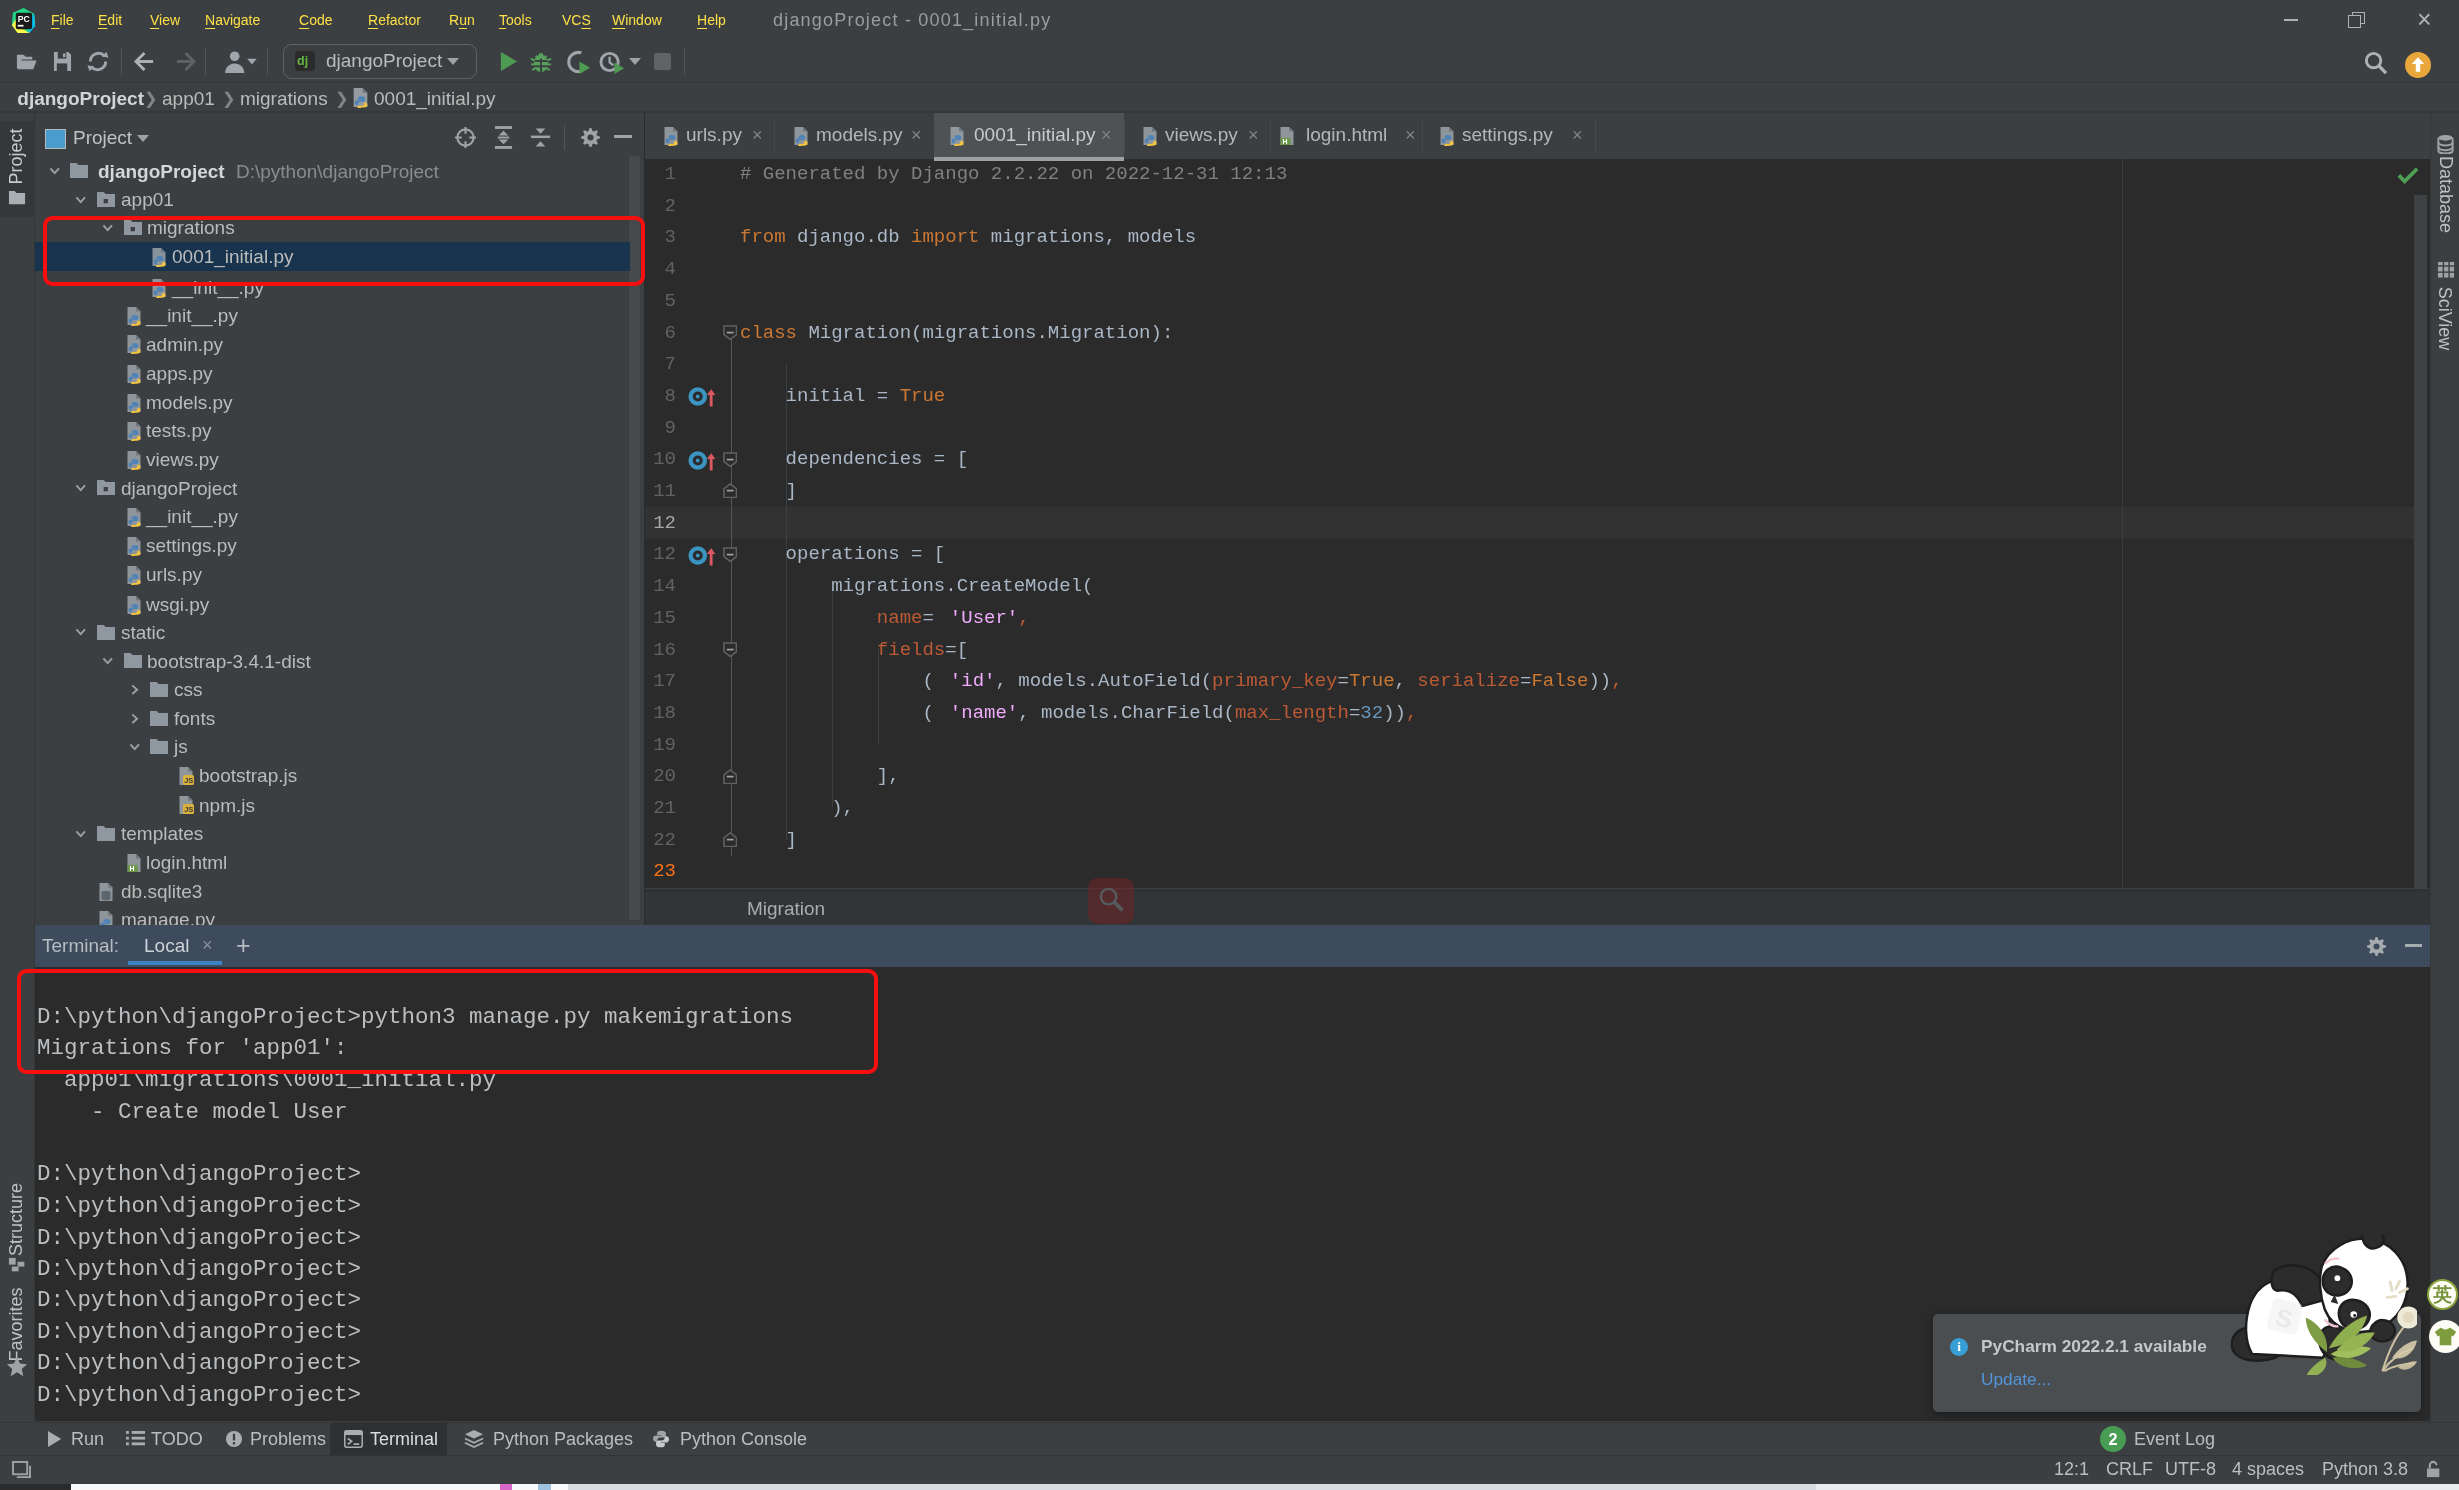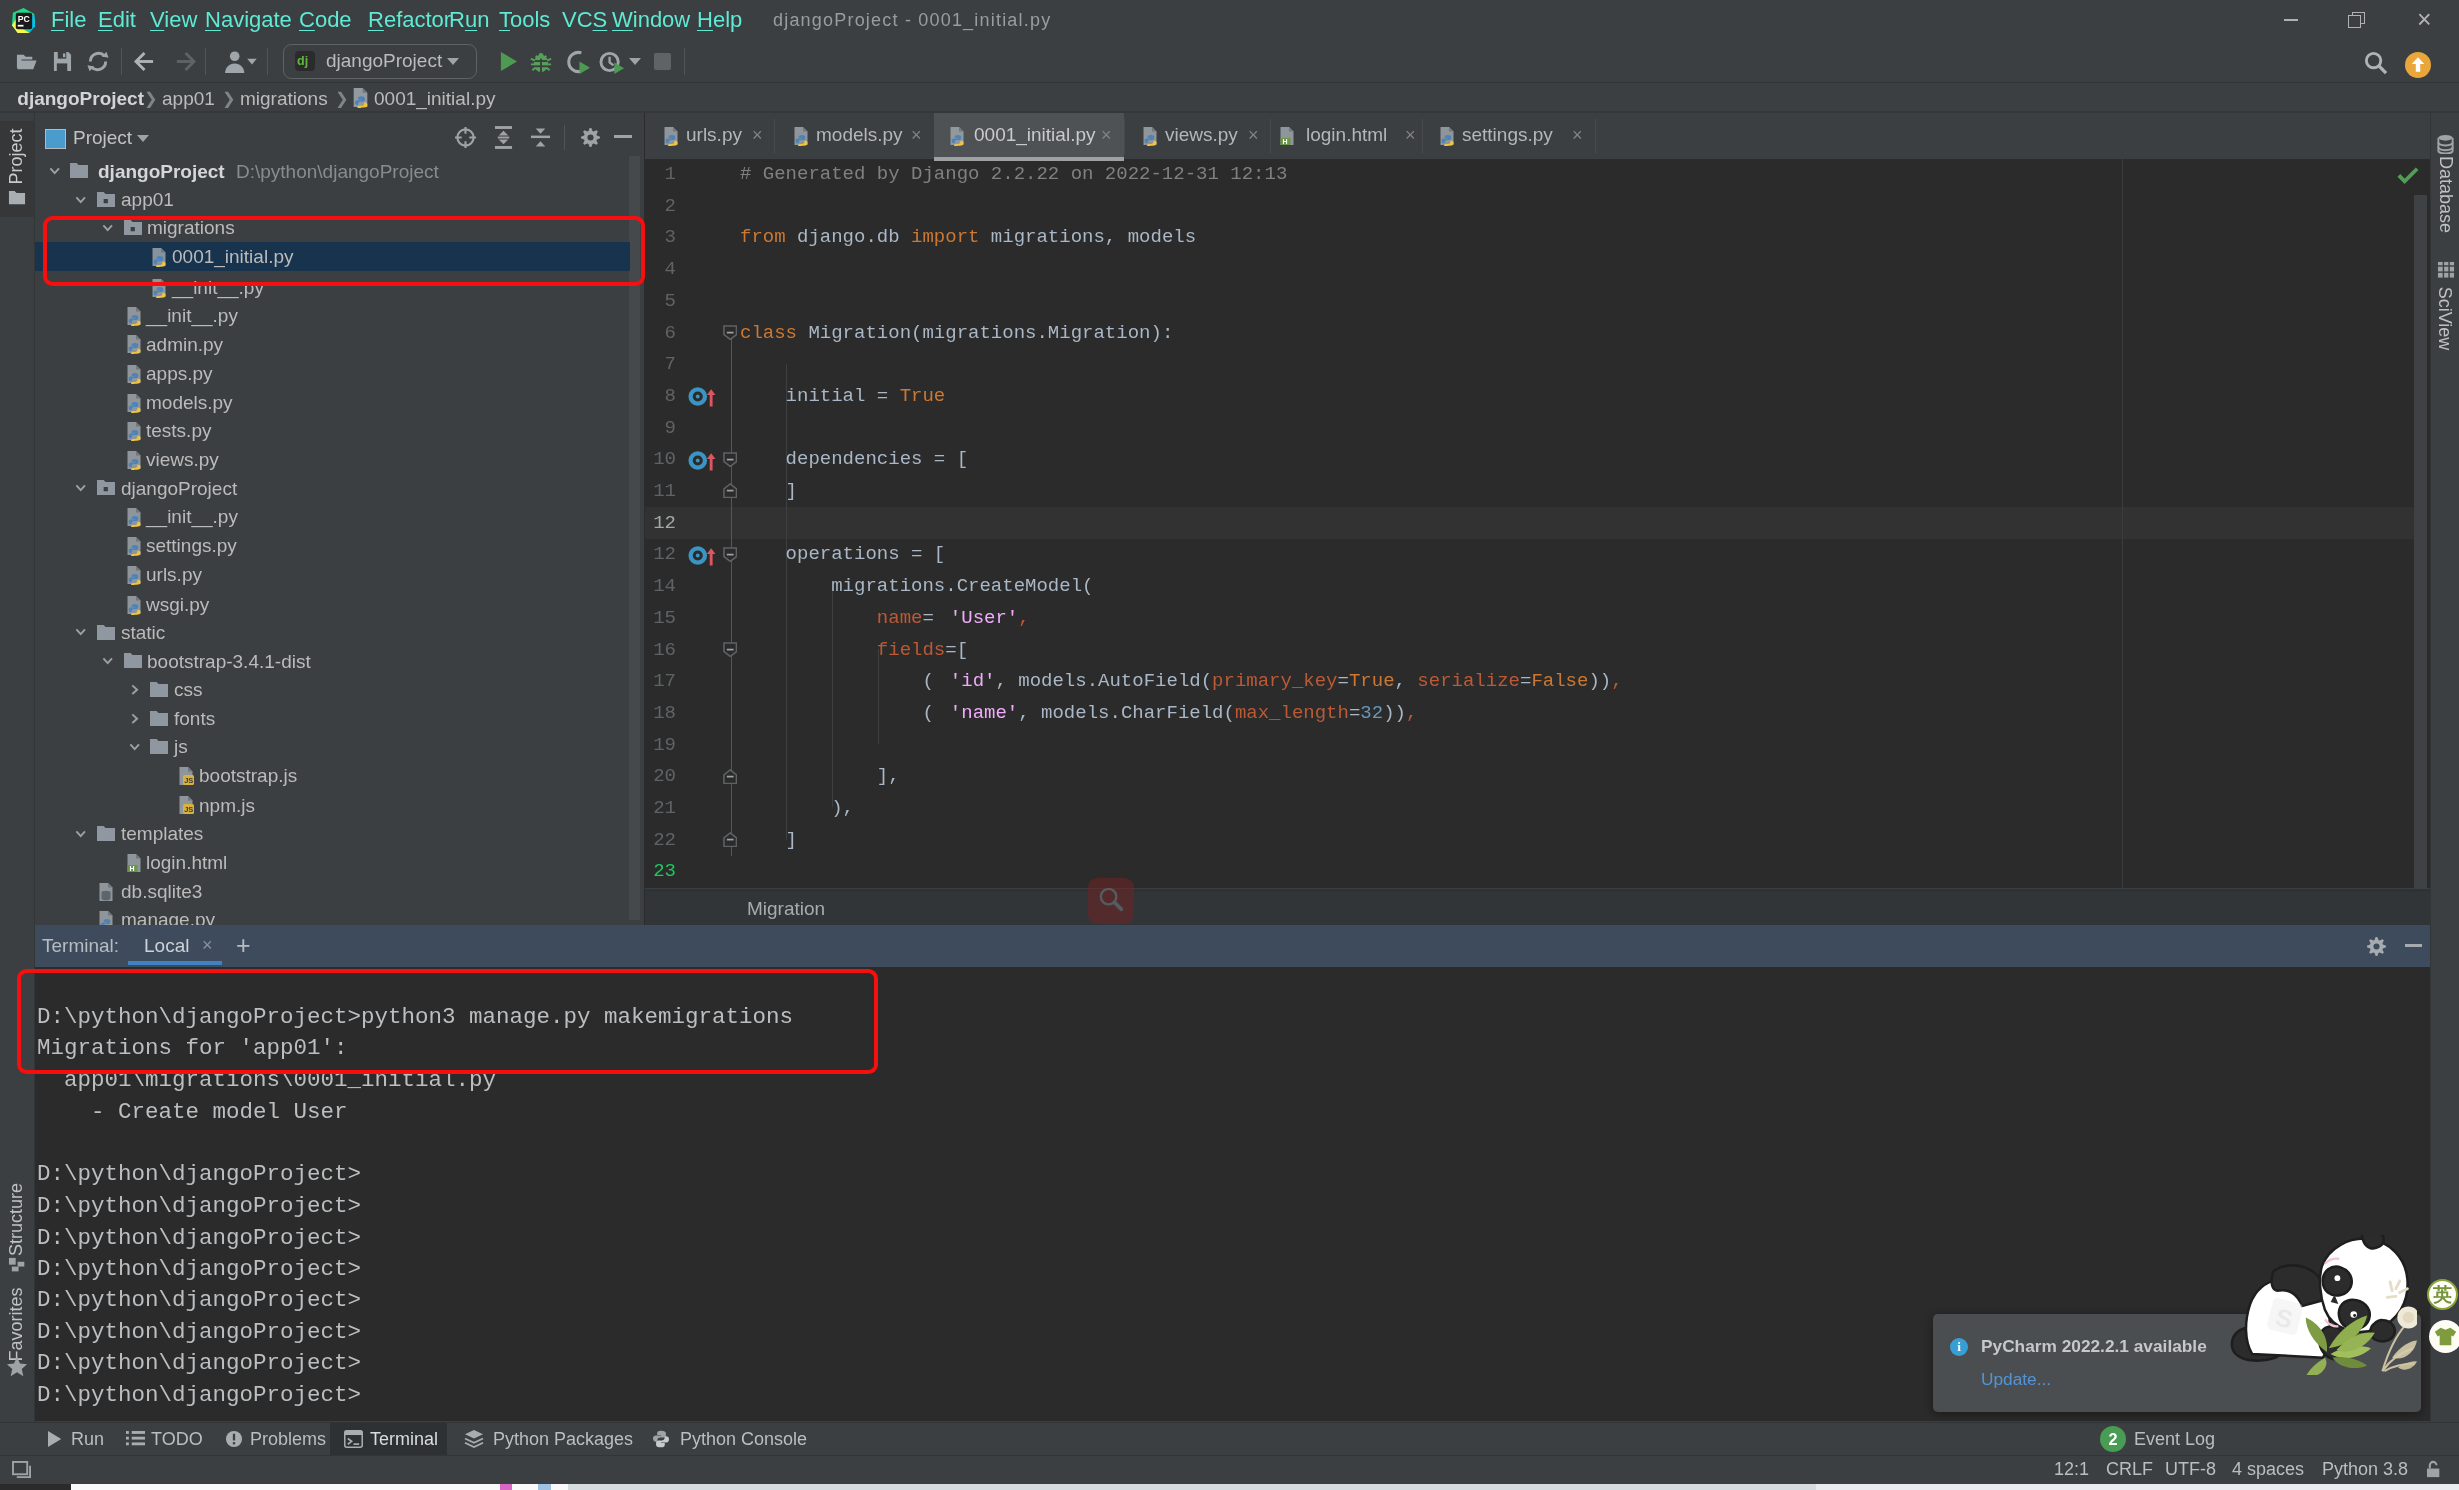--- a/index.html
+++ b/index.html
@@ -13,21 +13,21 @@
   .nm{color:#6897bb;}
   .codeline{position:absolute;left:740px;height:32px;line-height:32px;font-family:"Liberation Mono",monospace;
             font-size:19px;color:#a9b7c6;white-space:pre;}
   .lnum{position:absolute;width:42px;text-align:right;height:32px;line-height:32px;
         font-family:"Liberation Mono",monospace;font-size:19px;color:#606366;}
   .trow{position:absolute;height:29px;line-height:29px;font-size:19px;color:#bbbbbb;white-space:pre;}
   .tline{position:absolute;left:37px;height:32px;line-height:32px;font-family:"Liberation Mono",monospace;
          font-size:22.5px;color:#bcbfc2;white-space:pre;}
   .vl{position:absolute;transform:rotate(-90deg);transform-origin:center;font-size:18px;color:#bfc1c3;white-space:nowrap;}
   .vr{position:absolute;transform:rotate(90deg);transform-origin:center;font-size:18px;color:#bfc1c3;white-space:nowrap;}
-  .menu{position:absolute;top:0;height:40px;line-height:40px;font-size:22px;color:#5eead4;}
+  .menu{position:absolute;top:0;height:40px;line-height:40px;font-size:14px;color:#fde047;}
   .menu u{text-decoration-thickness:1.4px;text-underline-offset:2.9px;}
   .tabtx{position:absolute;top:0;height:44px;line-height:44px;font-size:19px;color:#b9bcbe;white-space:pre;}
 </style>
 </head>
 <body>
 <div class="a" style="left:0;top:0;width:2459px;height:1377px;background:#3c3f41;">
 
 <div class="a" style="left:0;top:0;width:2459px;height:40px;background:#3c3f41;border-bottom:1px solid #313436;"></div>
 
 <svg class="a" style="left:9.6px;top:6.7px" width="27" height="27" viewBox="0 0 28 28">
@@ -511,21 +511,21 @@
 <div class="lnum" style="left:634px;top:538px;color:#606366;">12</div>
 <div class="lnum" style="left:634px;top:570px;color:#606366;">14</div>
 <div class="lnum" style="left:634px;top:602px;color:#606366;">15</div>
 <div class="lnum" style="left:634px;top:634px;color:#606366;">16</div>
 <div class="lnum" style="left:634px;top:665px;color:#606366;">17</div>
 <div class="lnum" style="left:634px;top:697px;color:#606366;">18</div>
 <div class="lnum" style="left:634px;top:729px;color:#606366;">19</div>
 <div class="lnum" style="left:634px;top:760px;color:#606366;">20</div>
 <div class="lnum" style="left:634px;top:792px;color:#606366;">21</div>
 <div class="lnum" style="left:634px;top:824px;color:#606366;">22</div>
-<div class="lnum" style="left:634px;top:855px;color:#22c55e;">23</div>
+<div class="lnum" style="left:634px;top:855px;color:#f97316;">23</div>
 <div class="a" style="left:731px;top:332px;width:1.4px;height:524px;background:#55585a;"></div>
 <div class="a" style="left:786px;top:364px;width:1px;height:476px;background:#3d4042;"></div>
 <div class="a" style="left:832px;top:586px;width:1px;height:221px;background:#3d4042;"></div>
 <div class="a" style="left:878px;top:649px;width:1px;height:95px;background:#3d4042;"></div>
 <div class="a" style="left:2122px;top:159px;width:1px;height:729px;background:#393d3f;"></div>
 <div class="codeline" style="top:158px;"><span class="cm"># Generated by Django 2.2.22 on 2022-12-31 12:13</span></div>
 <div class="codeline" style="top:221px;"><span class="kw">from</span> django.db <span class="kw">import</span> migrations, models</div>
 <div class="codeline" style="top:317px;"><span class="kw">class</span> Migration(migrations.Migration):</div>
 <div class="codeline" style="top:380px;">    initial = <span class="kw">True</span></div>
 <div class="codeline" style="top:443px;">    dependencies = [</div>

